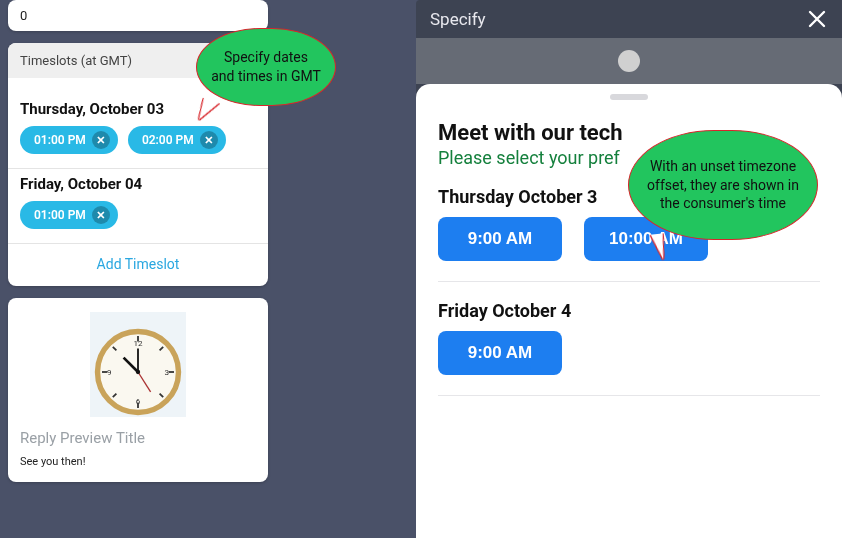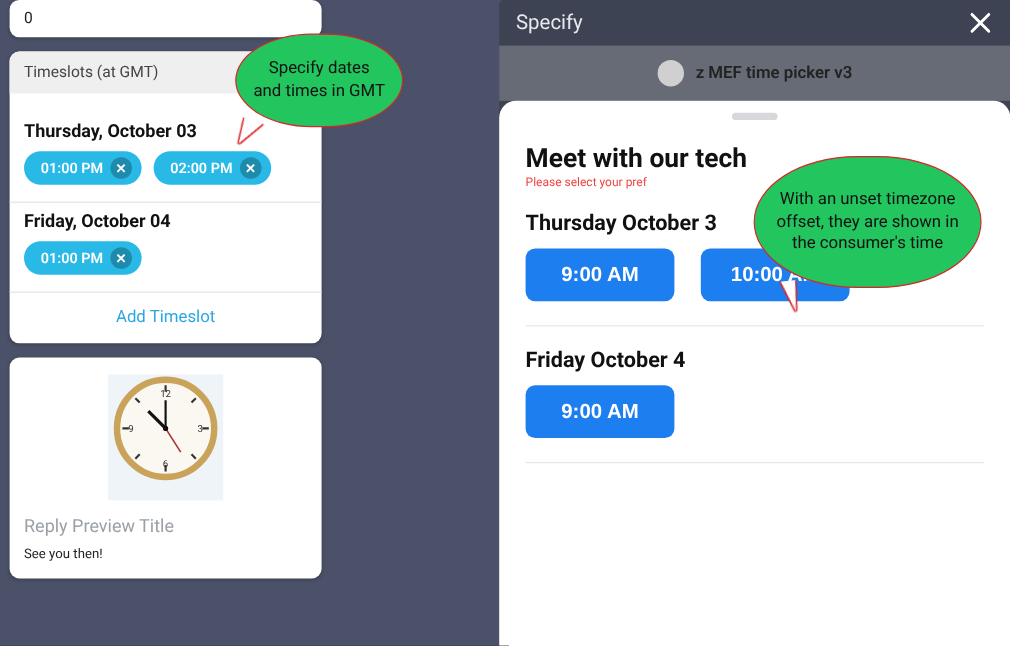--- a/index.html
+++ b/index.html
@@ -14,37 +14,37 @@
   .ts-body { padding: 16px 12px 0 12px; }
   .ts-day { font-weight: 700; font-size: 15px; color: #111; margin: 6px 0 8px 0; }
   .pill-row { display: flex; gap: 10px; flex-wrap: wrap; margin-bottom: 14px; }
   .pill { background: #29b9e6; color: #fff; border-radius: 999px; padding: 5px 8px 5px 14px; font-size: 12px; font-weight: 600; display: inline-flex; align-items: center; gap: 6px; cursor: pointer; }
   .pill .x { width: 18px; height: 18px; border-radius: 50%; background: rgba(0,0,0,0.25); display: inline-flex; align-items: center; justify-content: center; font-size: 11px; line-height: 1; }
   .divider { height: 1px; background: #e4e4e4; margin: 0 -12px; }
   .add-link { text-align: center; color: #2aa7e0; font-size: 14px; padding: 12px 0 14px 0; cursor: pointer; }
 
   .reply-card { padding: 10px 12px 14px 12px; }
   .clock-wrap { display: flex; justify-content: center; padding: 4px 0 8px 0; }
-  .clock-img { width: 96px; height: 105px; background: #eef4f8; display:flex; align-items:flex-start; justify-content:center; }
+  .clock-img { width: 96px; height: 105px; background: #eef4f8; display:flex; align-items:flex-end; justify-content:center; }
   .reply-title { color: #9aa0a6; font-size: 15px; margin: 4px 0 8px 0; }
   .reply-body { font-size: 11px; color: #222; }
 
   
   .preview { position: absolute; right: 0; top: 0; width: 426px; height: 538px; background: #3d4352; border-top-left-radius: 4px; }
   .preview-header { display:flex; align-items:center; justify-content:space-between; padding: 8px 14px; color:#e8e8ee; font-size: 17px; }
   .close-x { width: 22px; height: 22px; cursor: pointer; }
   .phone-shade { background:#666b75; height: 46px; position: relative; display:flex; align-items:center; justify-content:center; gap:10px; color:#222; font-weight:600; font-size:14px; }
   .robot-icon { width:22px; height:22px; border-radius:50%; background:#d0d0d0; display:inline-block; }
 
   .sheet { background:#fff; margin:0; border-radius: 14px 14px 0 0; height: calc(538px - 38px - 46px + 6px); overflow:hidden; position:relative; }
   .sheet-handle { display:flex; justify-content:center; padding: 10px 0 6px 0; }
   .sheet-handle span { width: 38px; height: 6px; background:#d8d8dc; border-radius: 4px; }
   .sheet-pad { padding: 14px 22px 0 22px; }
   .sheet-title { font-size: 22px; font-weight: 700; color:#111; }
-  .sheet-sub { font-size: 10px; color:#ef4444; margin-top:2px; }
+  .sheet-sub { font-size: 18px; color:#15803d; margin-top:2px; }
   .choose-bar { background:#ececef; color:#7b7f87; font-size:12px; font-weight:600; letter-spacing: 0.06em; padding: 10px 22px; margin-top: 22px; }
   .p-day { font-size: 18px; font-weight:700; color:#111; padding: 18px 22px 10px 22px; }
   .p-row { display:flex; gap: 22px; padding: 0 22px 20px 22px; }
   .p-btn { background:#1d7ef0; color:#fff; border:none; border-radius:8px; font-size:17px; font-weight:600; padding: 12px 0; width: 124px; text-align:center; cursor:pointer; }
   .p-div { height:1px; background:#e6e6e9; margin: 0 22px; }
 
   
   .callout { position:absolute; background:#22c55e; border:1px solid #d7262b; border-radius: 50%/55%; padding: 10px 14px; text-align:center; font-size:14px; color:#111; line-height:1.35; }
   .callout.c1 { left: 196px; top: 28px; width: 140px; height: 78px; display:flex; align-items:center; justify-content:center; z-index:5; }
   .callout.c2 { left: 628px; top: 130px; width: 190px; height: 110px; display:flex; align-items:center; justify-content:center; z-index:5; }
@@ -138,21 +138,20 @@
   <div class="preview-header">
     <span>Specify</span>
     <span class="close-x">
       <svg width="22" height="22" viewBox="0 0 22 22">
           <path d="M4 4 L18 18 M18 4 L4 18" stroke="#fff" stroke-width="2.4" stroke-linecap="round"></path>
         </svg>
     </span>
   </div>
   <div class="phone-shade">
     <span class="robot-icon"></span>
-    <span>z MEF time picker v3</span>
   </div>
   <div class="sheet">
     <div class="sheet-handle">
         <span></span>
       </div>
     <div class="sheet-pad">
       <div class="sheet-title">Meet with our tech</div>
       <div class="sheet-sub">Please select your pref</div>
     </div>
 

